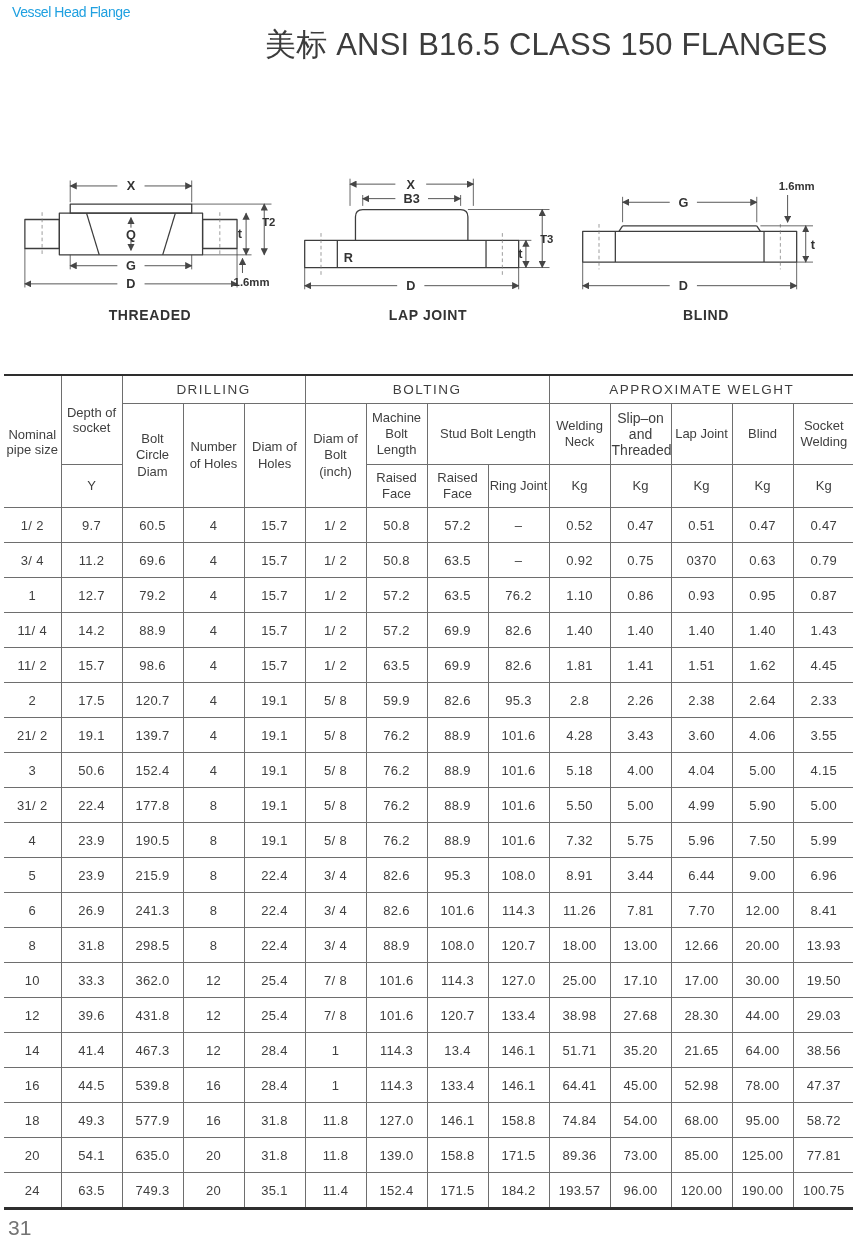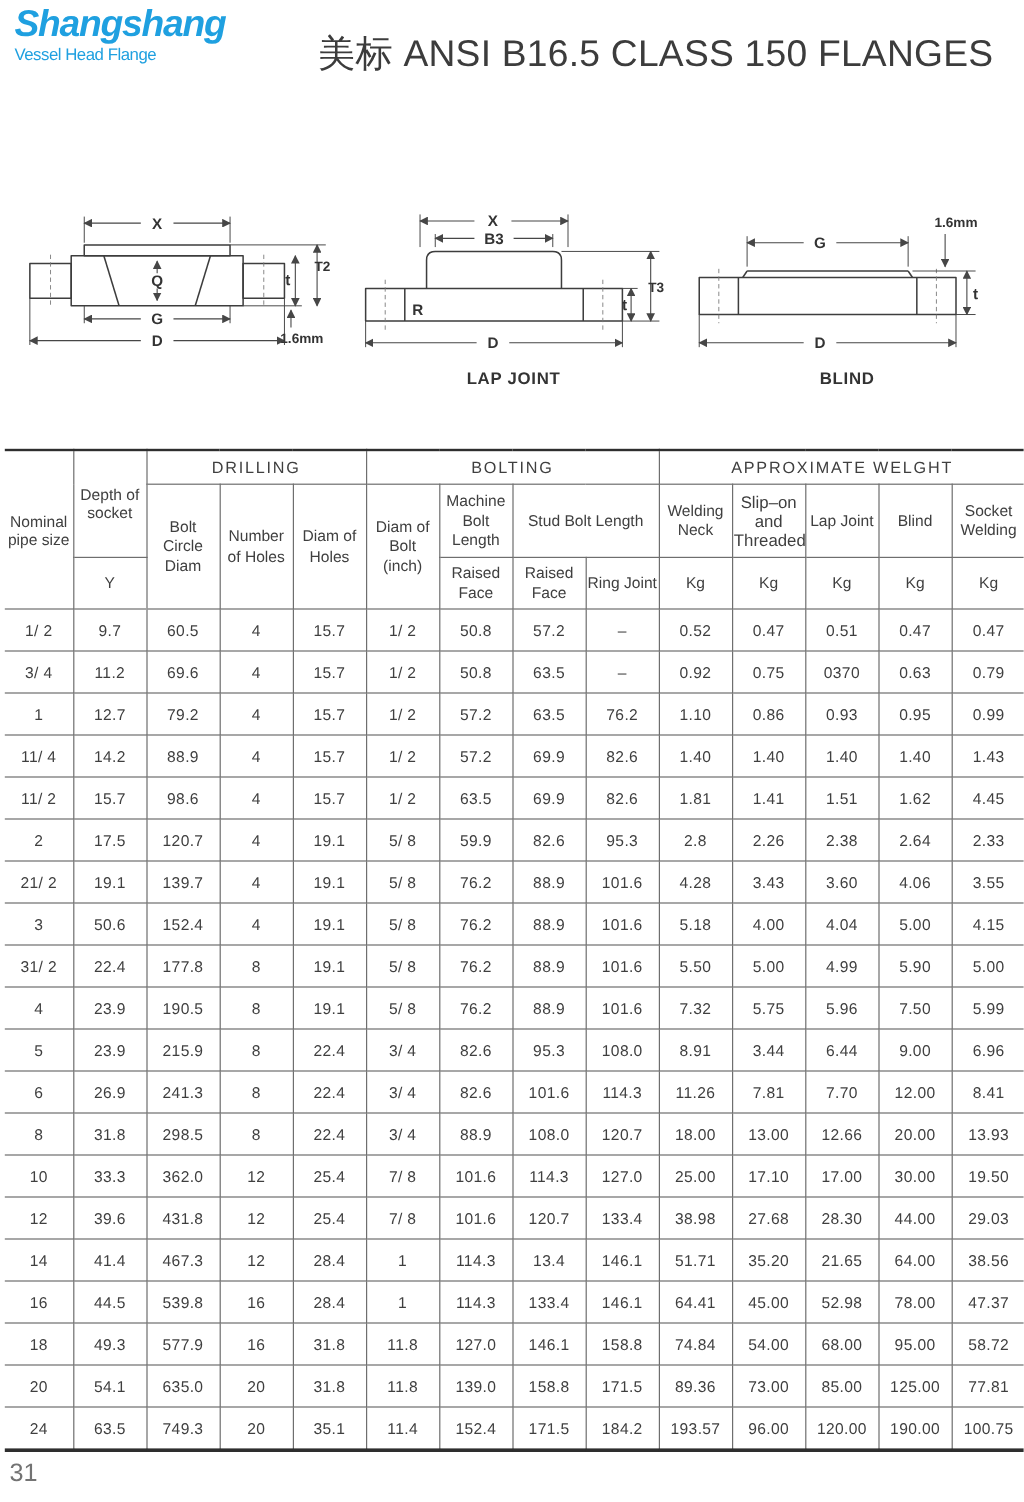--- a/index.html
+++ b/index.html
@@ -45,21 +45,20 @@
   .h2 th.tight { font-size:14px; line-height:1.15; }
   .h3 th { height:42px; font-size:13px; line-height:1.25; }
   .flange td { height:34px; font-size:13px; letter-spacing:0.3px; }
   
   .page-number { position:absolute; left:8px; top:1216px; font-size:21px; color:#737373; }
 </style>
 </head>
 <body>
 
 <div class="logo">
-  <div class="logo-main">Shangshang</div>
   <div class="logo-sub">Vessel Head Flange</div>
 </div>
 <div class="page-title">美标 ANSI B16.5 CLASS 150 FLANGES</div>
 
 <div class="drawings">
 
   <div class="fig">
     <svg viewBox="0 0 300 150">
       <defs>
         <marker id="arrT" viewBox="0 0 10 10" refX="9" refY="5" markerWidth="8" markerHeight="8" orient="auto-start-reverse">
@@ -98,20 +97,21 @@
         <line class="dim" x1="252" y1="118" x2="252" y2="102" marker-end="url(#arrT)"></line>
       </g>
       <text class="dtx" x="129" y="27">X</text>
       <text class="dtx" x="129" y="80">Q</text>
       <text class="dtx" x="129" y="115">G</text>
       <text class="dtx" x="129" y="135">D</text>
       <text class="dtx" x="249" y="79" text-anchor="end">t</text>
       <text class="dtx dtx-s" x="281" y="66" text-anchor="start">T2</text>
       <text class="dtx dtx-s" x="262" y="132">1.6mm</text>
     </svg>
+    <div class="fig-caption">THREADED</div>
   </div>
 
   <div class="fig">
     <svg viewBox="0 0 300 150">
       <defs>
         <marker id="arrL" viewBox="0 0 10 10" refX="9" refY="5" markerWidth="8" markerHeight="8" orient="auto-start-reverse">
           <path d="M0 0 L10 5 L0 10 z" fill="#464646"></path>
         </marker>
       </defs>
       <g>
@@ -281,21 +281,21 @@
         <td>4</td>
         <td>15.7</td>
         <td>1/ 2</td>
         <td>57.2</td>
         <td>63.5</td>
         <td>76.2</td>
         <td>1.10</td>
         <td>0.86</td>
         <td>0.93</td>
         <td>0.95</td>
-        <td>0.99</td>
+        <td>0.87</td>
       </tr>
       <tr>
         <td>11/ 4</td>
         <td>14.2</td>
         <td>88.9</td>
         <td>4</td>
         <td>15.7</td>
         <td>1/ 2</td>
         <td>57.2</td>
         <td>69.9</td>

